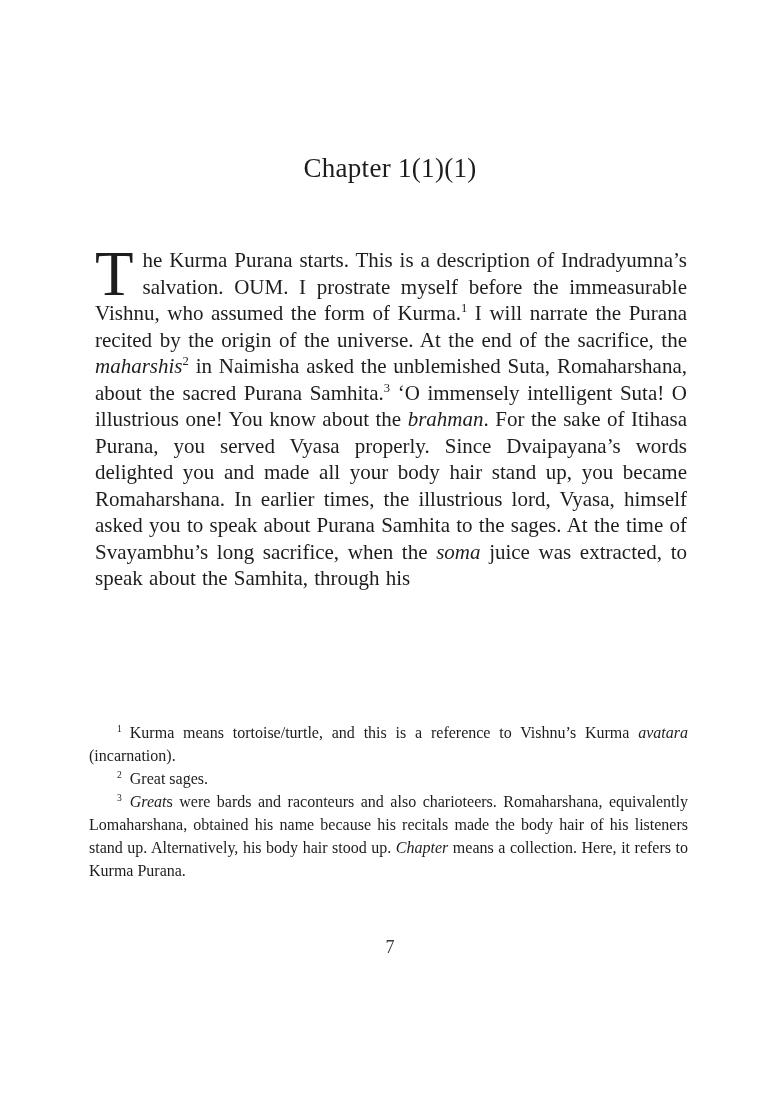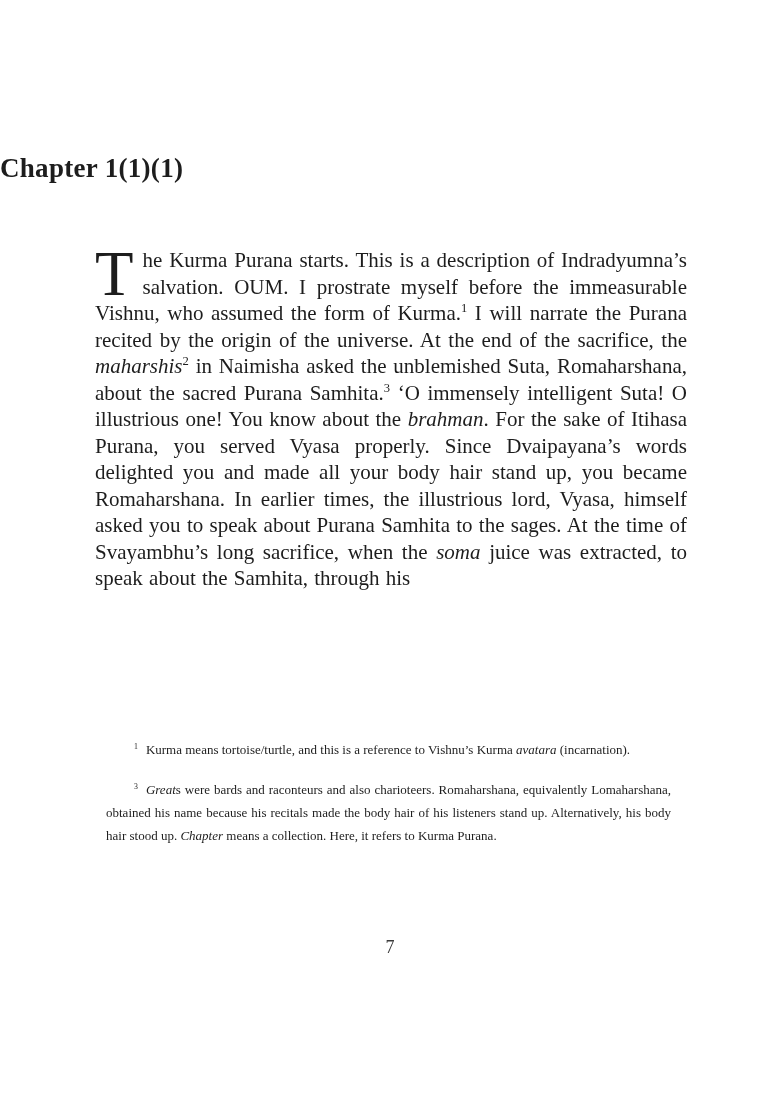--- a/index.html
+++ b/index.html
@@ -14,24 +14,24 @@
     background: #ffffff;
     font-family: "Liberation Serif", "DejaVu Serif", serif;
     color: #1d1d1d;
     overflow: hidden;
   }
   .chapter-heading {
     position: absolute;
     top: 152px;
     left: 0;
     width: 100%;
+    text-align: center;
     font-size: 27px;
     line-height: 32px;
     letter-spacing: 0.3px;
-    font-weight: bold;
   }
   .body-text {
     position: absolute;
     top: 247px;
     left: 95px;
     width: 592px;
   }
   .paragraph {
     margin: 0;
     font-size: 21px;
@@ -51,22 +51,22 @@
     vertical-align: super;
     line-height: 0;
   }
   .footnotes {
     position: absolute;
     top: 721px;
     left: 89px;
     width: 599px;
   }
   .footnote {
-    margin: 17px;
-    font-size: 13px;
+    margin: 0;
+    font-size: 16px;
     line-height: 23px;
     text-align: justify;
     text-justify: inter-word;
     text-indent: 28px;
   }
   .footnote sup {
     margin-right: 8px;
   }
   .page-footer {
     position: absolute;
@@ -89,20 +89,21 @@
   <header class="chapter-heading">
     <div>Chapter 1(1)(1)</div>
   </header>
 
   <main class="body-text">
     <p class="paragraph"><span class="drop-cap">T</span><span>he Kurma Purana starts. This is a description of Indradyumna’s salvation. OUM. I prostrate myself before the immeasurable Vishnu, who assumed the form of Kurma.<sup>1</sup> I will narrate the Purana recited by the origin of the universe. At the end of the sacrifice, the <i>maharshis</i><sup>2</sup> in Naimisha asked the unblemished Suta, Romaharshana, about the sacred Purana Samhita.<sup>3</sup> ‘O immensely intelligent Suta! O illustrious one! You know about the <i>brahman</i>. For the sake of Itihasa Purana, you served Vyasa properly. Since Dvaipayana’s words delighted you and made all your body hair stand up, you became Romaharshana. In earlier times, the illustrious lord, Vyasa, himself asked you to speak about Purana Samhita to the sages. At the time of Svayambhu’s long sacrifice, when the <i>soma</i> juice was extracted, to speak about the Samhita, through his</span></p>
   </main>
 
   <section class="footnotes">
     <p class="footnote"><sup>1</sup>Kurma means tortoise/turtle, and this is a reference to Vishnu’s Kurma <i>avatara</i> (incarnation).</p>
+    <p class="footnote"><sup>2</sup>Great sages.</p>
     <p class="footnote"><sup>3</sup><i>Great</i>s were bards and raconteurs and also charioteers. Romaharshana, equivalently Lomaharshana, obtained his name because his recitals made the body hair of his listeners stand up. Alternatively, his body hair stood up. <i>Chapter</i> means a collection. Here, it refers to Kurma Purana.</p>
   </section>
 
   <footer class="page-footer">
     <span class="page-number">7</span>
   </footer>
 
 </div>
 
 </body></html>

